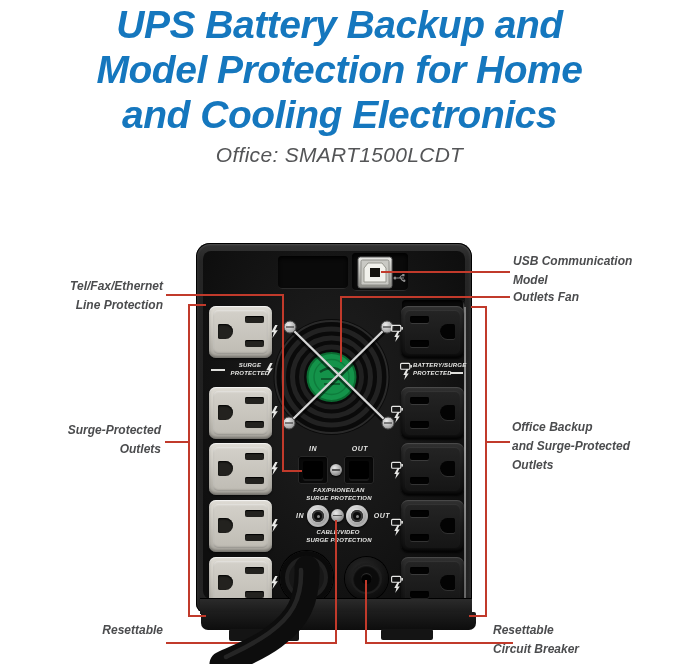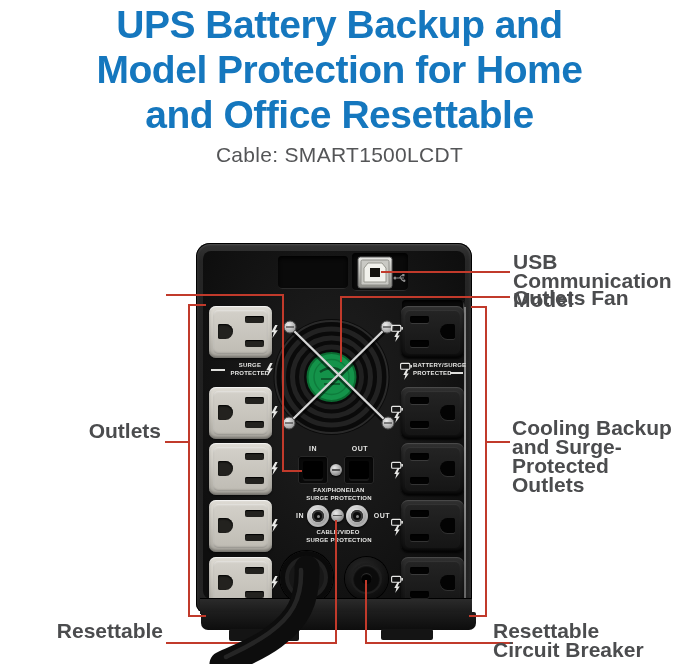--- a/index.html
+++ b/index.html
@@ -1,24 +1,24 @@
 <!DOCTYPE html>
 <html style="--blue: #1577BE; --model: #545557; --label: #4B4C4E; --red: #C13A2B;"><head>
 <meta charset="utf-8">
 <style>
   html,body{margin:0;padding:0;background:#fff;}
   #stage{position:relative;width:679px;height:664px;background:#fff;overflow:hidden;
-         font-family:"Liberation Sans",sans-serif;}
+         font-family:"Liberation Sans",sans-serif;font-style:italic;}
   
   .title{position:absolute;left:0;top:2px;width:679px;text-align:center;
          color:var(--blue,#1577BE);font-weight:bold;font-size:39px;line-height:45px;letter-spacing:-.5px;}
   .model{position:absolute;left:0;top:143px;width:679px;text-align:center;
          color:var(--model,#545557);font-size:21px;letter-spacing:.3px;}
   
-  .lab{position:absolute;font-weight:bold;font-size:21px;line-height:19px;color:var(--label,#4B4C4E);z-index:6;}
+  .lab{position:absolute;font-weight:bold;font-size:12px;line-height:19px;color:var(--label,#4B4C4E);z-index:6;}
   .lab.r{text-align:right;}
   
   .rl{position:absolute;background:var(--red,#C13A2B);z-index:5;}
   
   .dev{position:absolute;inset:0;z-index:1;}
   .body{position:absolute;left:196px;top:243px;width:276px;height:370px;border-radius:14px 14px 9px 9px;
         background:linear-gradient(180deg,#343434 0%,#262626 5%,#1E1E1E 55%,#242424 95%,#171717 100%);
         box-shadow:inset 0 0 0 1px #000,inset 2px 0 3px rgba(255,255,255,.06),
                    inset -2px 0 3px rgba(255,255,255,.09),inset 0 2px 2px rgba(255,255,255,.12);}
   .panel{position:absolute;left:203px;top:251px;width:262px;height:348px;border-radius:8px;
@@ -84,23 +84,23 @@
   svg{display:block}
 </style>
 </head>
 <body>
 
 <div id="stage">
 
   <div class="title">
     <div>UPS Battery Backup and</div>
     <div>Model Protection for Home</div>
-    <div>and Office Resettable</div>
-  </div>
-  <div class="model">Cable: SMART1500LCDT</div>
+    <div>and Cooling Electronics</div>
+  </div>
+  <div class="model">Office: SMART1500LCDT</div>
 
   <div class="dev">
     <div class="body"></div>
     <div class="panel"></div>
 
     <div class="recess" style="left:278px;top:256px;width:70px;height:33px"></div>
     <div class="recess" style="left:352px;top:253px;width:56px;height:38px"></div>
     <svg style="position:absolute;left:357px;top:256px" width="42" height="34" viewBox="0 0 42 34">
       <defs>
         <linearGradient id="mg" x1="0" y1="0" x2="0" y2="1">
@@ -321,33 +321,38 @@
   <div class="rl" style="left:335px;top:520px;width:2px;height:124px"></div>
   <div class="rl" style="left:166px;top:642px;width:169px;height:2px"></div>
   <div class="rl" style="left:365px;top:580px;width:2px;height:64px"></div>
   <div class="rl" style="left:365px;top:642px;width:148px;height:2px"></div>
 
   <svg style="position:absolute;left:150px;top:540px;z-index:7" width="220" height="124" viewBox="0 0 220 124">
     <path d="M157 28 C158 62 147 80 124 97 C105 111 86 117 72 124" stroke="#0D0D0D" stroke-width="25" fill="none" stroke-linecap="round"></path>
     <path d="M151 30 C152 60 141 77 119 93 C102 105 88 111 76 117" stroke="rgba(255,255,255,.10)" stroke-width="4.5" fill="none" stroke-linecap="round"></path>
   </svg>
 
+  <div class="lab r" style="left:18px;top:277px;width:145px">
+    <div>Tel/Fax/Ethernet</div>
+    <div>Line Protection</div>
+  </div>
   <div class="lab r" style="left:18px;top:421px;width:143px">
+    <div>Surge-Protected</div>
     <div>Outlets</div>
   </div>
   <div class="lab r" style="left:18px;top:621px;width:145px">
     <div>Resettable</div>
   </div>
   <div class="lab" style="left:513px;top:252px;width:160px">
     <div>USB Communication</div>
     <div>Model</div>
   </div>
   <div class="lab" style="left:513px;top:288px;width:160px">Outlets Fan</div>
   <div class="lab" style="left:512px;top:418px;width:165px">
-    <div>Cooling Backup</div>
+    <div>Office Backup</div>
     <div>and Surge-Protected</div>
     <div>Outlets</div>
   </div>
   <div class="lab" style="left:493px;top:621px;width:160px">
     <div>Resettable</div>
     <div>Circuit Breaker</div>
   </div>
 
 </div>
 

